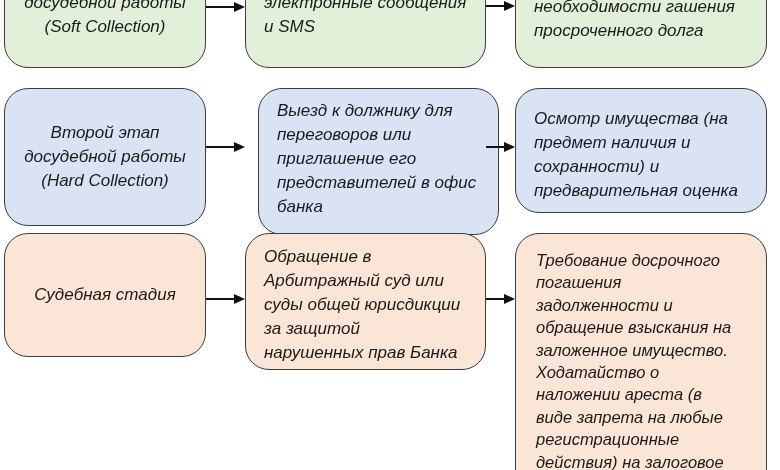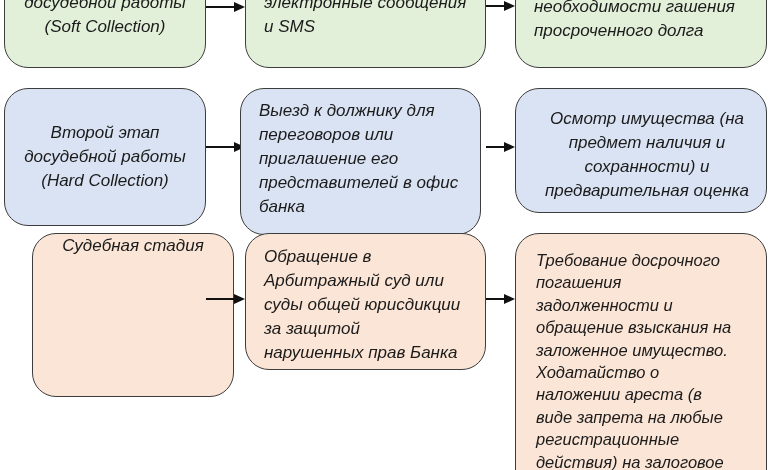--- a/index.html
+++ b/index.html
@@ -35,25 +35,25 @@
   }
   .center-txt { text-align: center; }
 
   
   #b11 { left: 4px;   top: -58px; width: 202px; height: 126px; padding-top: 48px; align-items: center; }
   #b12 { left: 245px; top: -58px; width: 241px; height: 126px; padding: 48px 8px 0 18px; }
   #b13 { left: 515px; top: -58px; width: 252px; height: 126px; padding: 52px 8px 0 18px; }
 
   
   #b21 { left: 4px;   top: 88px; width: 202px; height: 138px; justify-content: center; align-items: center; }
-  #b22 { left: 240px; top: 88px; width: 241px; height: 147px; padding: 10px 6px 0 18px; }
-  #b23 { left: 515px; top: 88px; width: 252px; height: 125px; padding: 18px 6px 0 18px; text-align: center; }
+  #b22 { left: 258px; top: 88px; width: 241px; height: 147px; padding: 10px 6px 0 18px; }
+  #b23 { left: 515px; top: 88px; width: 252px; height: 125px; padding: 18px 6px 0 18px; }
 
   
-  #b31 { left: 4px;   top: 233px; width: 202px; height: 164px; justify-content: flex-start; align-items: center; margin-left: 28px; }
+  #b31 { left: 4px;   top: 233px; width: 202px; height: 124px; justify-content: center; align-items: center; }
   #b32 { left: 245px; top: 233px; width: 241px; height: 137px; padding: 11px 6px 16px 18px; }
   #b33 { left: 515px; top: 233px; width: 252px; height: 290px; padding: 15px 6px 0 20px; }
   #b33 .txt { line-height: 22.4px; font-size: 16.5px; }
 
   
   .arrow {
     position: absolute;
     display: flex;
     align-items: center;
   }

